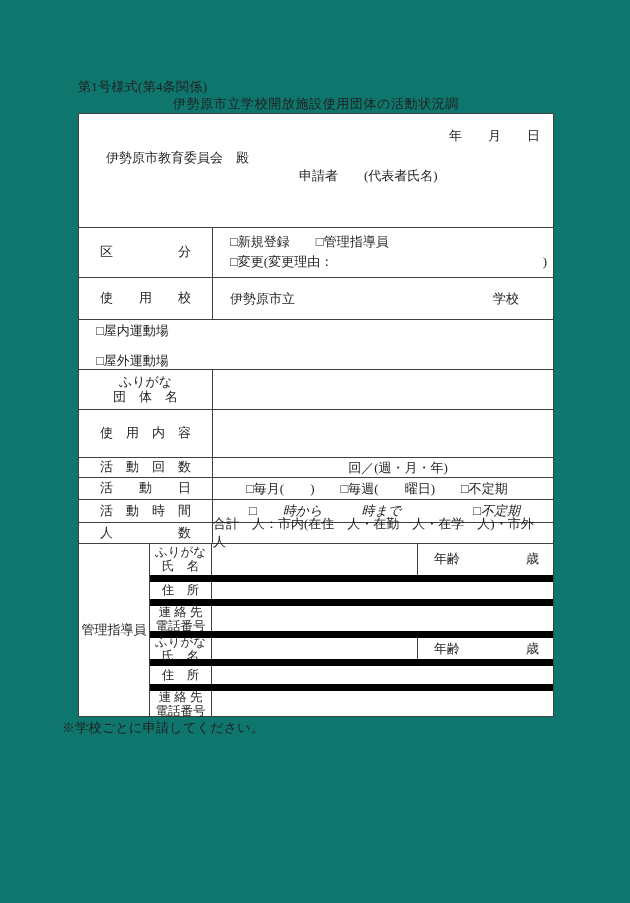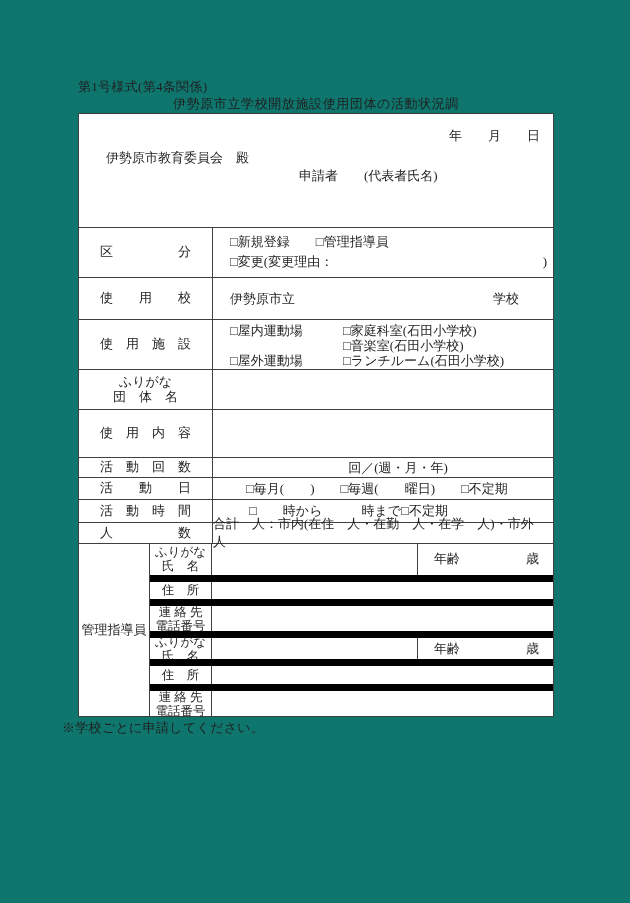--- a/index.html
+++ b/index.html
@@ -46,21 +46,21 @@
 
   .school-val { display:flex; align-items:center; padding-left:17px; }
   .school-suffix { margin-left:auto; margin-right:34px; }
 
   .fac-val { display:flex; padding:3px 0 0 17px; line-height:15px; }
   .fac-left { width:113px; }
   .fac-line { height:15px; }
 
   .freq-val { display:flex; align-items:center; justify-content:center; text-indent:30px;text-align:right; }
   .day-val  { display:flex; align-items:center; padding-left:33px; }
-  .time-val { display:flex; align-items:center; padding:0 33px 0 36px; }
+  .time-val { display:flex; align-items:center; justify-content:space-between; padding:0 33px 0 36px;font-style:italic; }
   .members-val { display:flex; align-items:center; justify-content:center; }
 
   
   .mgr-lbl {
     flex:0 0 71px; width:71px; border-right:1px solid #3f3f3f; box-sizing:border-box;
     display:flex; align-items:center; justify-content:center;
   }
   .mgr-body { flex:1; display:flex; flex-direction:column; }
   .mgr-row { display:flex; border-top:7px solid #000000; box-sizing:border-box; }
   .mgr-row.first { border-top:none; }
@@ -109,31 +109,25 @@
 
     <div class="row r-school">
       <div class="lbl">使　　用　　校</div>
       <div class="val school-val">
         <span>伊勢原市立</span>
         <span class="school-suffix">学校</span>
       </div>
     </div>
 
     <div class="row r-fac">
-      <div class="lbl">使　用　施　設</div>
       <div class="val fac-val">
         <div class="fac-left">
           <div class="fac-line">□屋内運動場</div>
           <div class="fac-line"></div>
           <div class="fac-line">□屋外運動場</div>
-        </div>
-        <div class="fac-right">
-          <div class="fac-line">□家庭科室(石田小学校)</div>
-          <div class="fac-line">□音楽室(石田小学校)</div>
-          <div class="fac-line">□ランチルーム(石田小学校)</div>
         </div>
       </div>
     </div>
 
     <div class="row r-gname">
       <div class="lbl">
         <div>ふりがな</div>
         <div>団　体　名</div>
       </div>
       <div class="val"></div>

